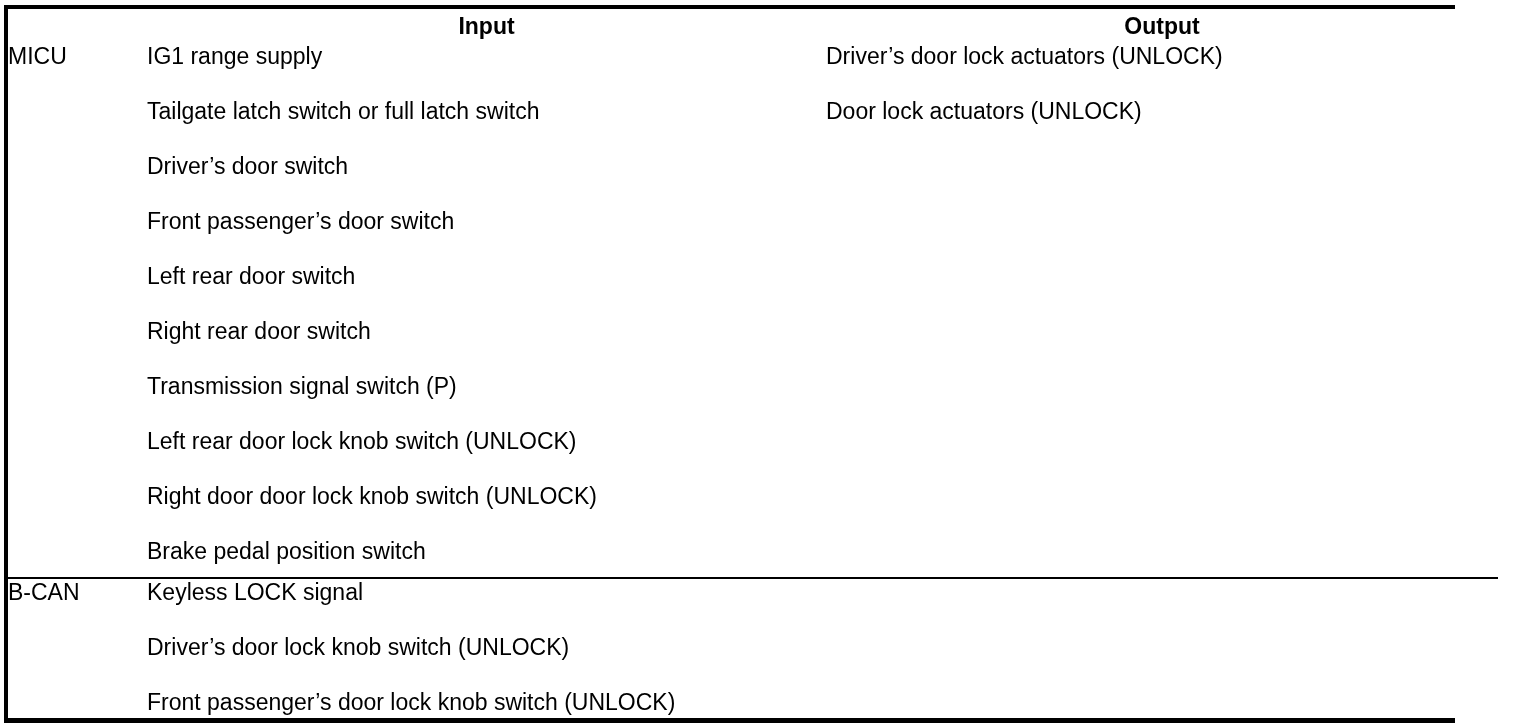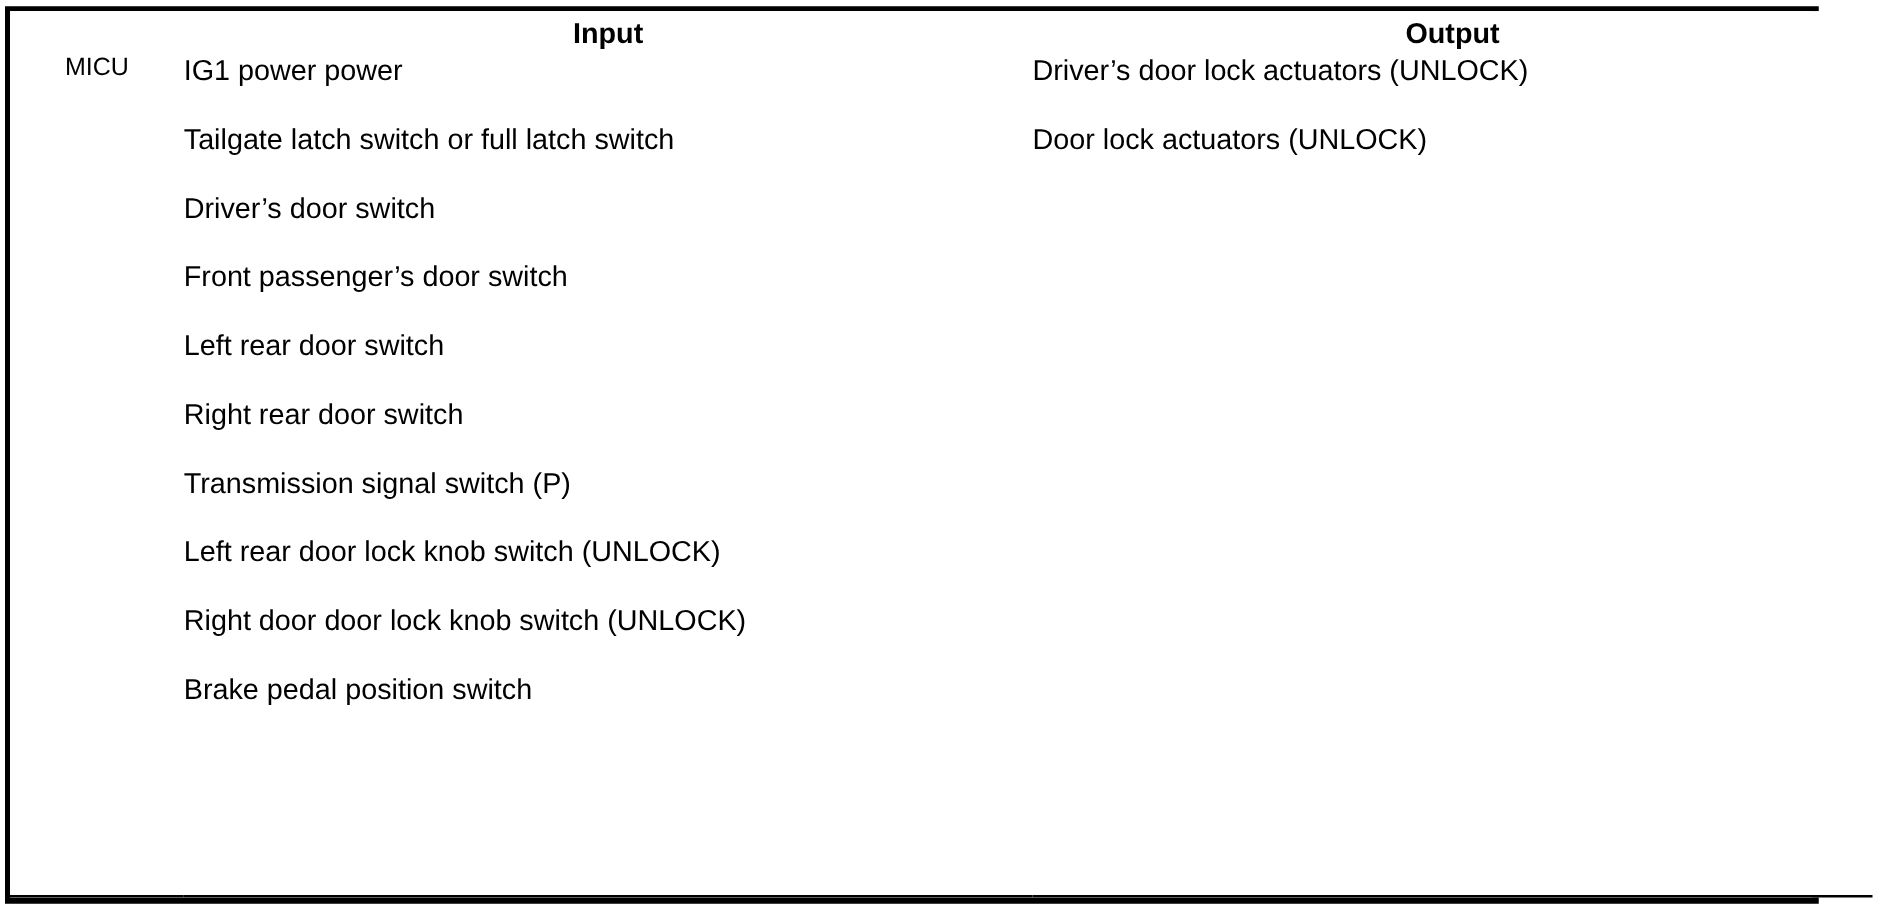--- a/index.html
+++ b/index.html
@@ -63,24 +63,23 @@
   }
   .hdr-blank {
     border-bottom: 4px solid #000000;
     border-right: 3px solid #000000;
   }
   .hdr-input  { border-right: 3px solid #000000; }
 
   
   .mod-cell {
     border-right: 3px solid #000000;
-    font-size: 20px;
+    font-size: 23px;
     padding: 6px 0 0 6px;
     white-space: nowrap;
-    text-align: center;
   }
   .list-cell {
     border-right: 3px solid #000000;
     padding: 6px 0 0 8px;
   }
   .out-cell {
     padding: 6px 0 0 8px;
     margin-left: 11px;
   }
 
@@ -121,31 +120,40 @@
       <tr class="hdr-row">
         <th class="hdr-cell hdr-blank"></th>
         <th class="hdr-cell hdr-input">Input</th>
         <th class="hdr-cell hdr-output">Output</th>
       </tr>
     </thead>
     <tbody>
       <tr class="row-micu">
         <td class="mod-cell">MICU</td>
         <td class="list-cell">
-          <div class="item">IG1 power power</div>
+          <div class="item">IG1 range supply</div>
           <div class="item">Tailgate latch switch or full latch switch</div>
           <div class="item">Driver’s door switch</div>
           <div class="item">Front passenger’s door switch</div>
           <div class="item">Left rear door switch</div>
           <div class="item">Right rear door switch</div>
           <div class="item">Transmission signal switch (P)</div>
           <div class="item">Left rear door lock knob switch (UNLOCK)</div>
           <div class="item">Right door door lock knob switch (UNLOCK)</div>
           <div class="item">Brake pedal position switch</div>
         </td>
         <td class="out-cell">
           <div class="out-item">Driver’s door lock actuators (UNLOCK)</div>
           <div class="out-item">Door lock actuators (UNLOCK)</div>
         </td>
       </tr>
+      <tr class="row-bcan">
+        <td class="mod-cell">B-CAN</td>
+        <td class="list-cell">
+          <div class="item">Keyless LOCK signal</div>
+          <div class="item">Driver’s door lock knob switch (UNLOCK)</div>
+          <div class="item">Front passenger’s door lock knob switch (UNLOCK)</div>
+        </td>
+        <td class="out-cell"></td>
+      </tr>
     </tbody>
   </table>
 </div>
 
 </body></html>

